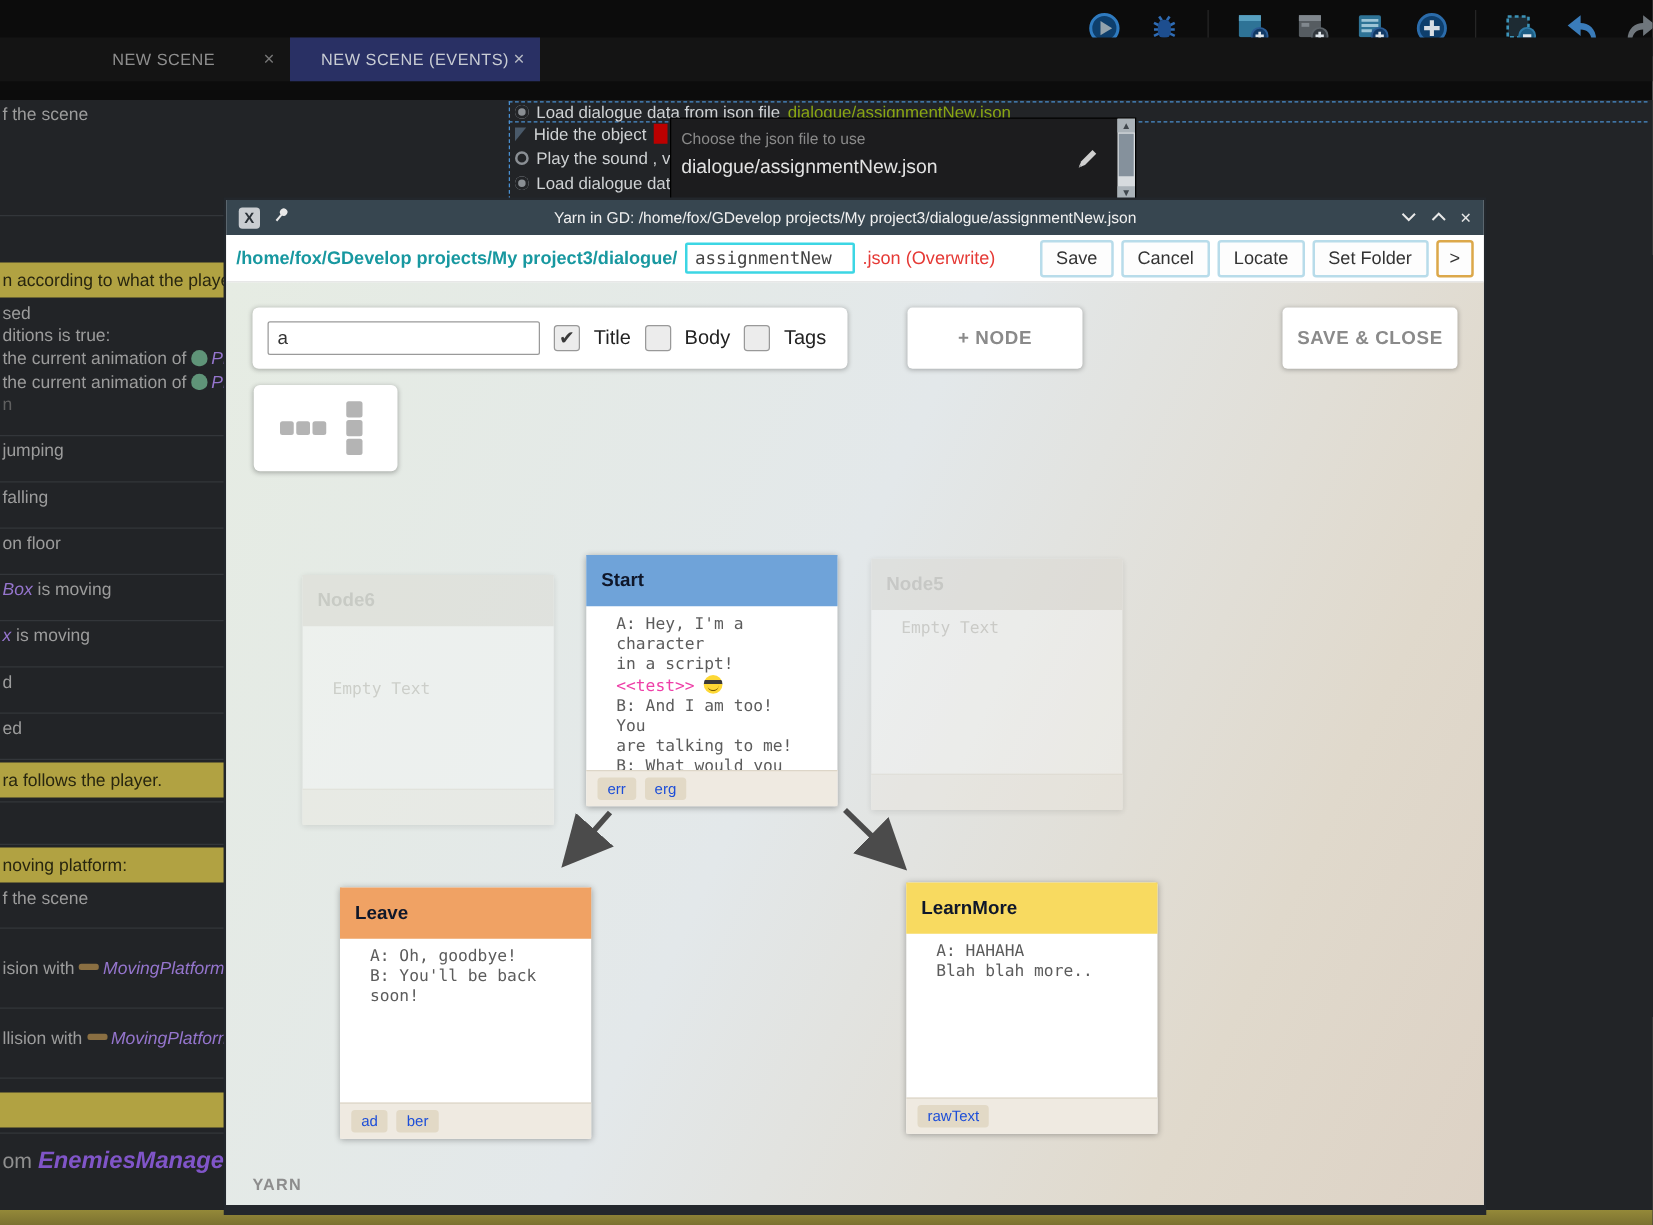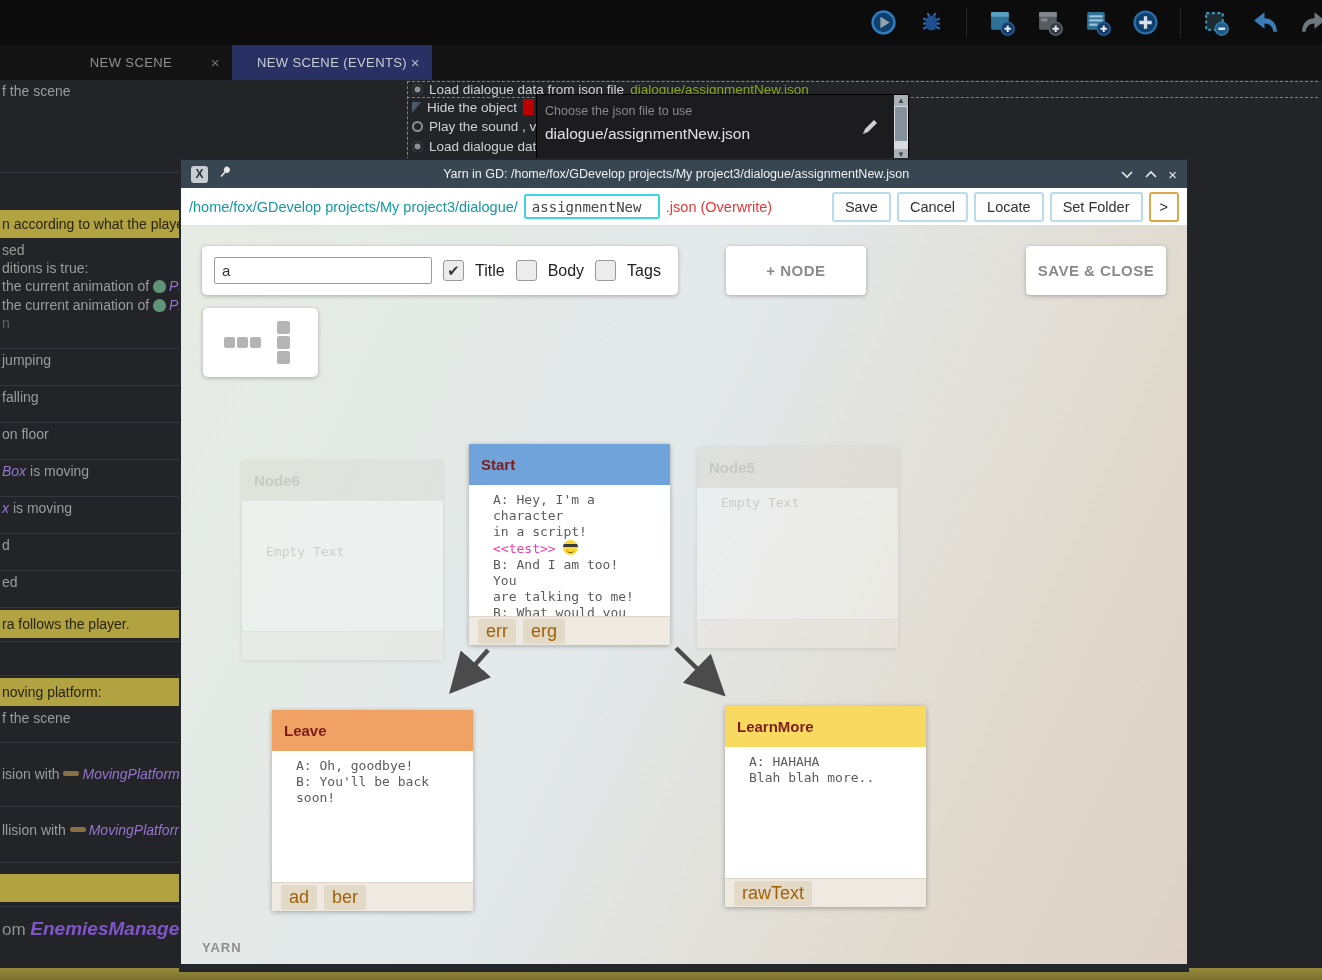--- a/index.html
+++ b/index.html
@@ -6,21 +6,21 @@
   html,body { width:1322px; height:980px; overflow:hidden; background:#0c0c0c;
               font-family:"Liberation Sans", sans-serif; }
 
   
   #toolbar { position:absolute; left:0; top:0; width:1322px; height:45px; background:#0c0c0c;
              display:flex; align-items:center; justify-content:flex-end; gap:21px; padding-right:2px; overflow:hidden; }
   #toolbar .sep { width:1px; height:30px; background:#262626; }
   #toolbar svg { display:block; }
 
   
-  #tabbar { position:absolute; left:0; top:45px; width:1322px; height:35px; background:#141414; }
+  #tabbar { position:absolute; left:0; top:30px; width:1322px; height:35px; background:#141414; }
   .tab { position:absolute; top:0; height:35px; display:flex; align-items:center; justify-content:center;
          font-size:13px; letter-spacing:.4px; color:#8f8f8f; }
   .tab .x { position:absolute; right:12px; font-size:15px; color:#777; }
   #tab-scene  { left:30px; width:202px; }
   #tab-events { left:232px; width:200px; background:#293064; color:#c9cdd4; }
   #tab-events .x { color:#b7bac4; }
 
   
   #events { position:absolute; left:0; top:80px; width:1322px; height:900px; background:#222427; }
 
@@ -71,21 +71,21 @@
   #dialog { position:absolute; left:181px; top:160px; width:1006px; height:804px;
             box-shadow:0 0 0 2px #23272c, 0 6px 0 2px #23272c; background:#fff; }
   #titlebar { height:28px; background:#374650; display:flex; align-items:center; padding:0 10px; gap:10px; }
   #yarn-logo { width:17px; height:17px; background:#c9cdd1; border-radius:3px; color:#2b3238;
                font-weight:bold; font-size:12px; line-height:17px; text-align:center; }
   #titlebar .title { flex:1; text-align:center; font-size:12.5px; color:#f0f0f0;
                      white-space:nowrap; overflow:hidden; }
   .tb-ico { color:#e8e8e8; font-size:15px; line-height:15px; }
   #pathbar { height:38px; background:#fff; display:flex; align-items:center; padding:0 8px; gap:6px;
              border-bottom:1px solid #e0e0e0; }
-  #pathbar .teal { font-size:14.5px; color:#1898a0; white-space:nowrap; }
+  #pathbar .teal { font-size:14.5px; color:#1898a0; white-space:nowrap;font-weight:bold; }
   #filename-input { width:136px; height:25px; border:2px solid #3cd6e4; border-radius:2px;
                     font-family:"DejaVu Sans Mono", monospace; font-size:14px; color:#444; padding:0 6px; outline:none; }
   #pathbar .red { font-size:14.5px; color:#e53935; white-space:nowrap; }
   #pathbar .spacer { flex:1; }
   .pb-btn { background:#fdfdfd; border:2px solid #b8dcea; border-radius:3px; padding:5px 11px;
             font-size:14.5px; color:#333; font-family:inherit; white-space:nowrap; }
   .pb-btn.more { border-color:#dca84a; padding:5px 9px; }
 
   #editor { position:relative; width:1006px; height:738px; overflow:hidden;
             background:linear-gradient(115deg,#e6ece3 0%,#e3e8ea 45%,#e0d9cc 80%,#ddd2c5 100%); }
@@ -107,26 +107,26 @@
   #nav-widget { left:22px; top:82px; width:115px; height:69px; }
   #nav-widget .hrow { position:absolute; left:21px; top:29px; display:flex; gap:2px; }
   #nav-widget .hrow i { width:11px; height:11px; background:#b4b4b4; border-radius:2px; }
   #nav-widget .vcol { position:absolute; left:74px; top:13px; display:flex; flex-direction:column; gap:2px; }
   #nav-widget .vcol i { width:13px; height:13px; background:#b4b4b4; border-radius:2px; }
 
   
   .node { position:absolute; width:201px; height:201px; background:#fff; border-radius:2px;
           box-shadow:0 1px 5px rgba(0,0,0,.3); display:flex; flex-direction:column; }
   .node-header { height:41px; display:flex; align-items:center; padding:0 12px;
-                 font-size:15px; font-weight:bold; color:#7f1d1d; }
+                 font-size:15px; font-weight:bold; color:#0f172a; }
   .node-body { flex:1; padding:7px 24px; font-family:"DejaVu Sans Mono", monospace;
                font-size:13px; line-height:16px; color:#5c5c5c; white-space:pre-wrap; overflow:hidden; }
   .node-footer { height:29px; background:#efeae1; border-top:1px solid #ddd6c8;
                  display:flex; align-items:center; gap:7px; padding:0 9px; }
-  .tag { background:#e2d9c6; color:#a16207; font-size:18px; padding:2px 8px; border-radius:3px; }
+  .tag { background:#e2d9c6; color:#1d4ed8; font-size:12px; padding:2px 8px; border-radius:3px; }
   .ghost { opacity:.32; }
   .ghost .node-header { background:#d6d2ca; color:#8d8a82; }
   .ghost .node-body { color:#9a968e; }
   #node-node6 { left:61px;  top:234px; height:200px;gap:36px; }
   #node-start { left:288px; top:218px; }
   #node-node5 { left:516px; top:221px; }
   #node-leave { left:91px;  top:484px; }
   #node-learnmore { left:544px; top:480px; }
   #node-start .node-header { background:#6fa3d9; }
   #node-leave .node-header { background:#f0a264; }

